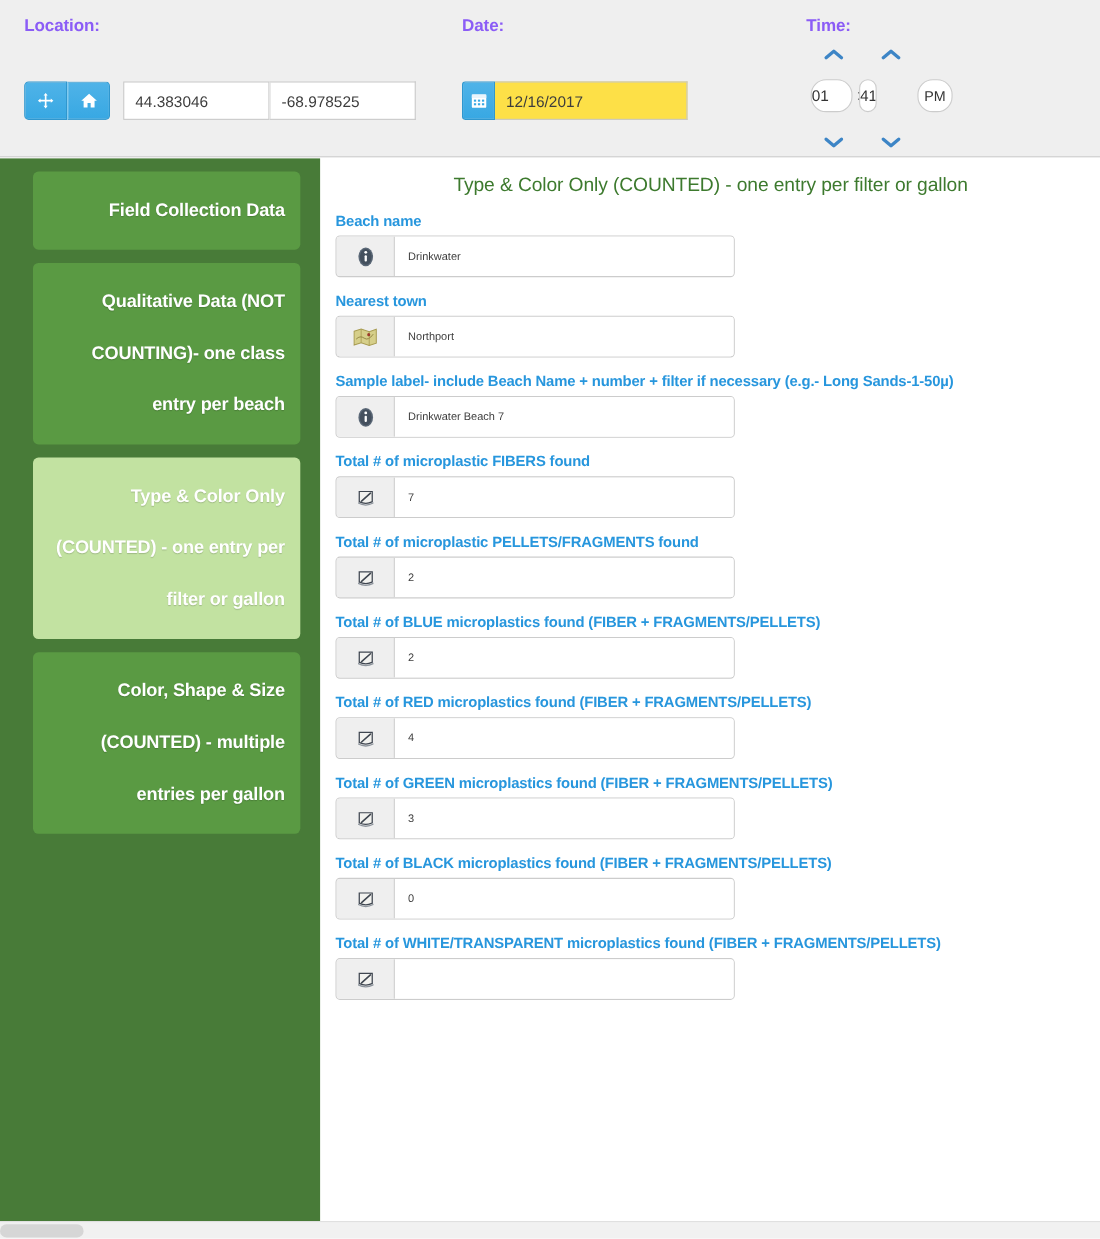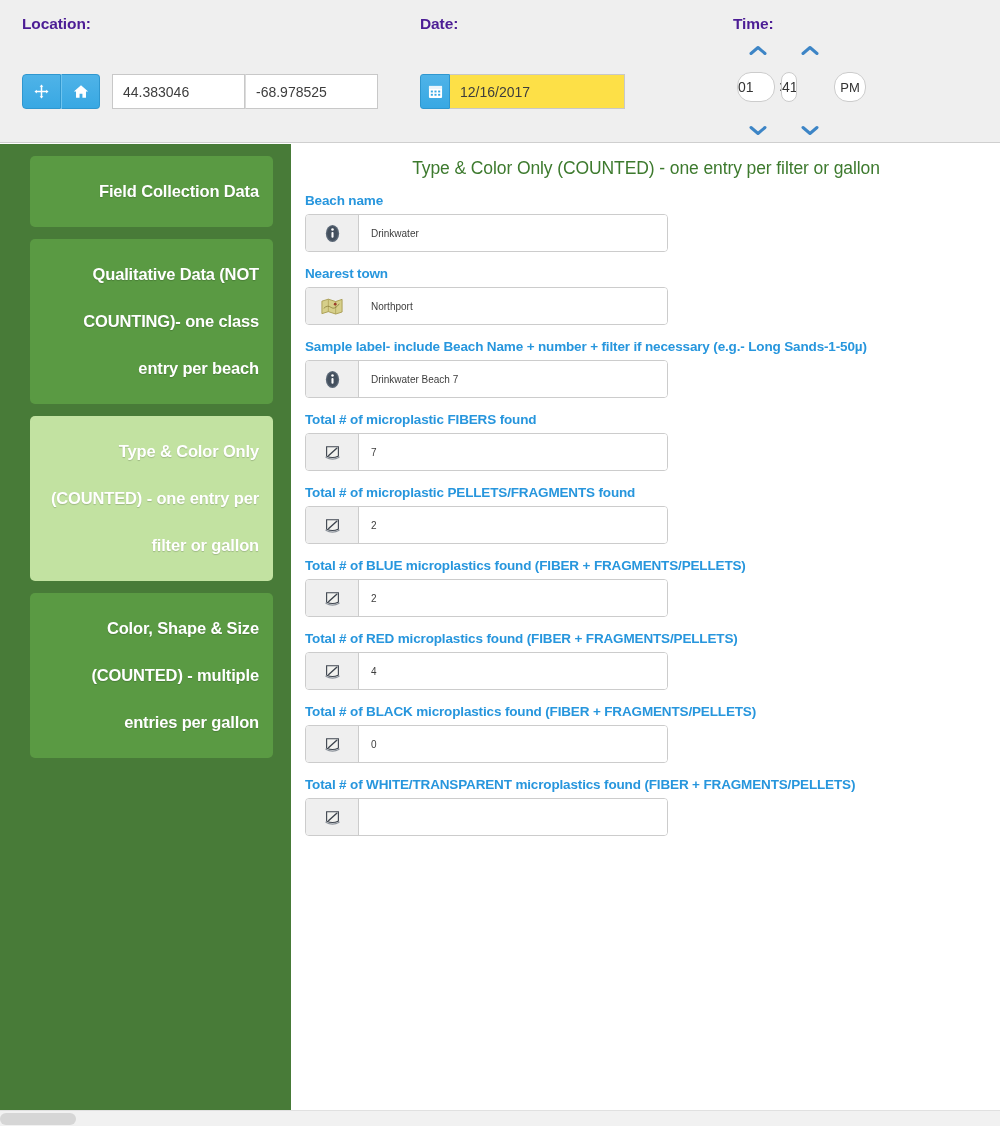--- a/index.html
+++ b/index.html
@@ -15,21 +15,21 @@
   #topbar {
     position: absolute; left: 0; top: 0;
     width: 1000px; height: 143px;
     background: #efefef;
     border-bottom: 1px solid #cfcfcf;
   }
   .tb-label {
     position: absolute;
     font-size: 15.5px;
     font-weight: bold;
-    color: #4c1d95;
+    color: #8b5cf6;
     letter-spacing: -0.1px;
   }
   #lbl-location { left: 22px; top: 15px; }
   #lbl-date     { left: 420px; top: 15px; }
   #lbl-time     { left: 733px; top: 15px; }
 
   
   #loc-row { position: absolute; left: 22px; top: 74px; display: flex; align-items: stretch; }
   .loc-btn {
     width: 39px; height: 35px;
@@ -364,20 +364,34 @@
               <path d="M3.2 3.5 H16.8 V14.2 Q10 17.6 3.2 14.2 Z" fill="#3f4650"></path>
               <path d="M4.4 4.6 H15.6 V13.3 Q10 16.1 4.4 13.3 Z" fill="#f2f2ef"></path>
               <path d="M14.5 5.6 L6.0 13.2" stroke="#3f4650" stroke-width="1.5" fill="none" stroke-linecap="round"></path>
               <path d="M2.6 14.3 Q10 18.4 17.4 14.3 L17.4 15.6 Q10 19.7 2.6 15.6 Z" fill="#8d949c"></path>
             </svg>
           </div>
           <input class="ig-input" type="text" placeholder="" value="4" style="">
         </div>
       </div>
       <div class="field">
+        <div class="field-label">Total # of GREEN microplastics found (FIBER + FRAGMENTS/PELLETS)</div>
+        <div class="input-group">
+          <div class="ig-addon">
+            <svg width="19" height="19" viewBox="0 0 20 20">
+              <path d="M3.2 3.5 H16.8 V14.2 Q10 17.6 3.2 14.2 Z" fill="#3f4650"></path>
+              <path d="M4.4 4.6 H15.6 V13.3 Q10 16.1 4.4 13.3 Z" fill="#f2f2ef"></path>
+              <path d="M14.5 5.6 L6.0 13.2" stroke="#3f4650" stroke-width="1.5" fill="none" stroke-linecap="round"></path>
+              <path d="M2.6 14.3 Q10 18.4 17.4 14.3 L17.4 15.6 Q10 19.7 2.6 15.6 Z" fill="#8d949c"></path>
+            </svg>
+          </div>
+          <input class="ig-input" type="text" placeholder="" value="3" style="">
+        </div>
+      </div>
+      <div class="field">
         <div class="field-label">Total # of BLACK microplastics found (FIBER + FRAGMENTS/PELLETS)</div>
         <div class="input-group">
           <div class="ig-addon">
             <svg width="19" height="19" viewBox="0 0 20 20">
               <path d="M3.2 3.5 H16.8 V14.2 Q10 17.6 3.2 14.2 Z" fill="#3f4650"></path>
               <path d="M4.4 4.6 H15.6 V13.3 Q10 16.1 4.4 13.3 Z" fill="#f2f2ef"></path>
               <path d="M14.5 5.6 L6.0 13.2" stroke="#3f4650" stroke-width="1.5" fill="none" stroke-linecap="round"></path>
               <path d="M2.6 14.3 Q10 18.4 17.4 14.3 L17.4 15.6 Q10 19.7 2.6 15.6 Z" fill="#8d949c"></path>
             </svg>
           </div>

